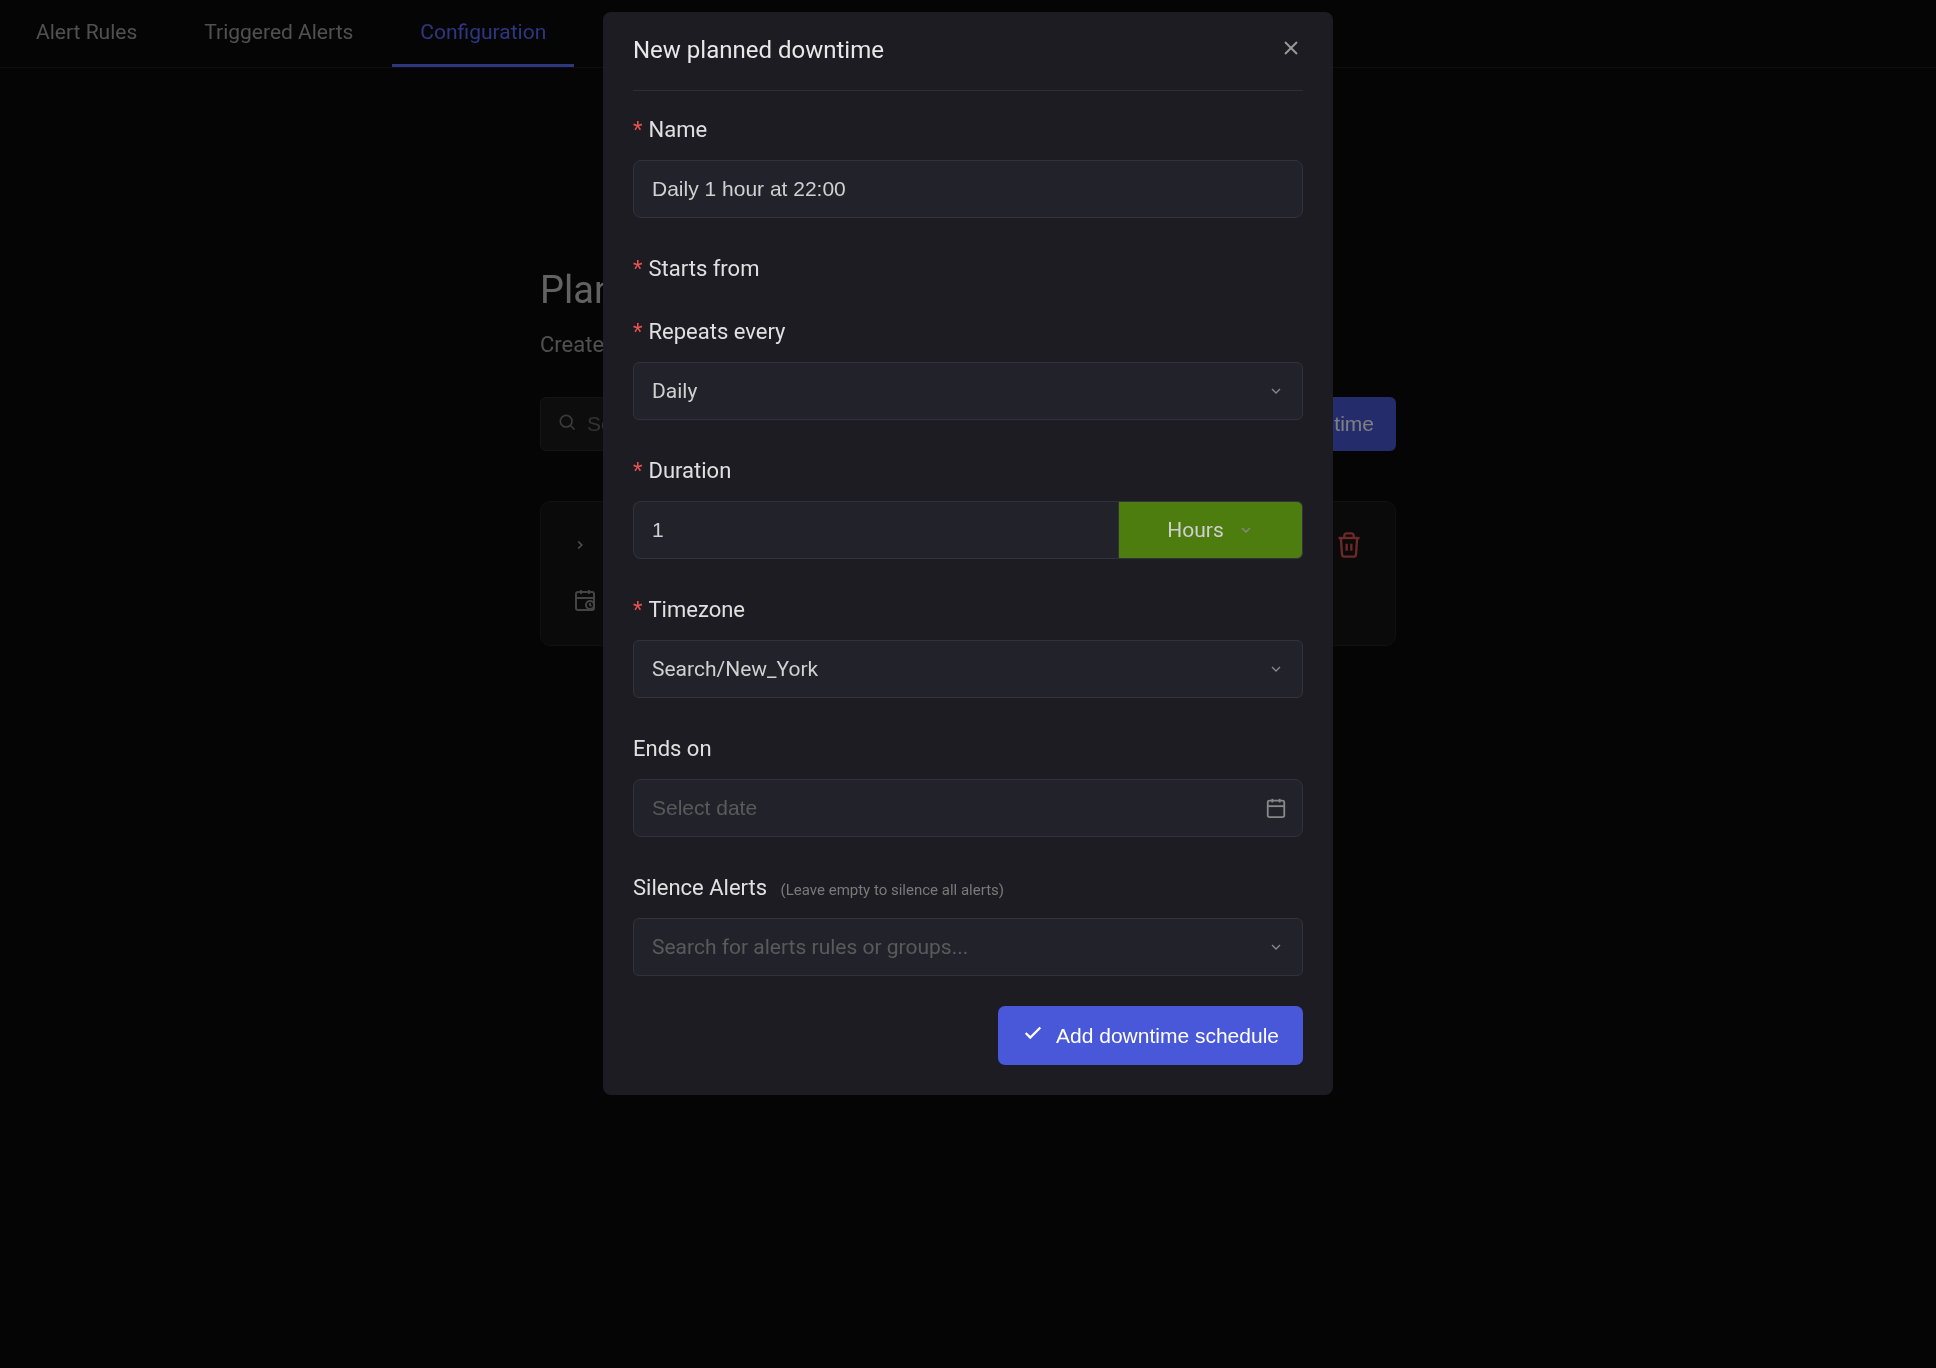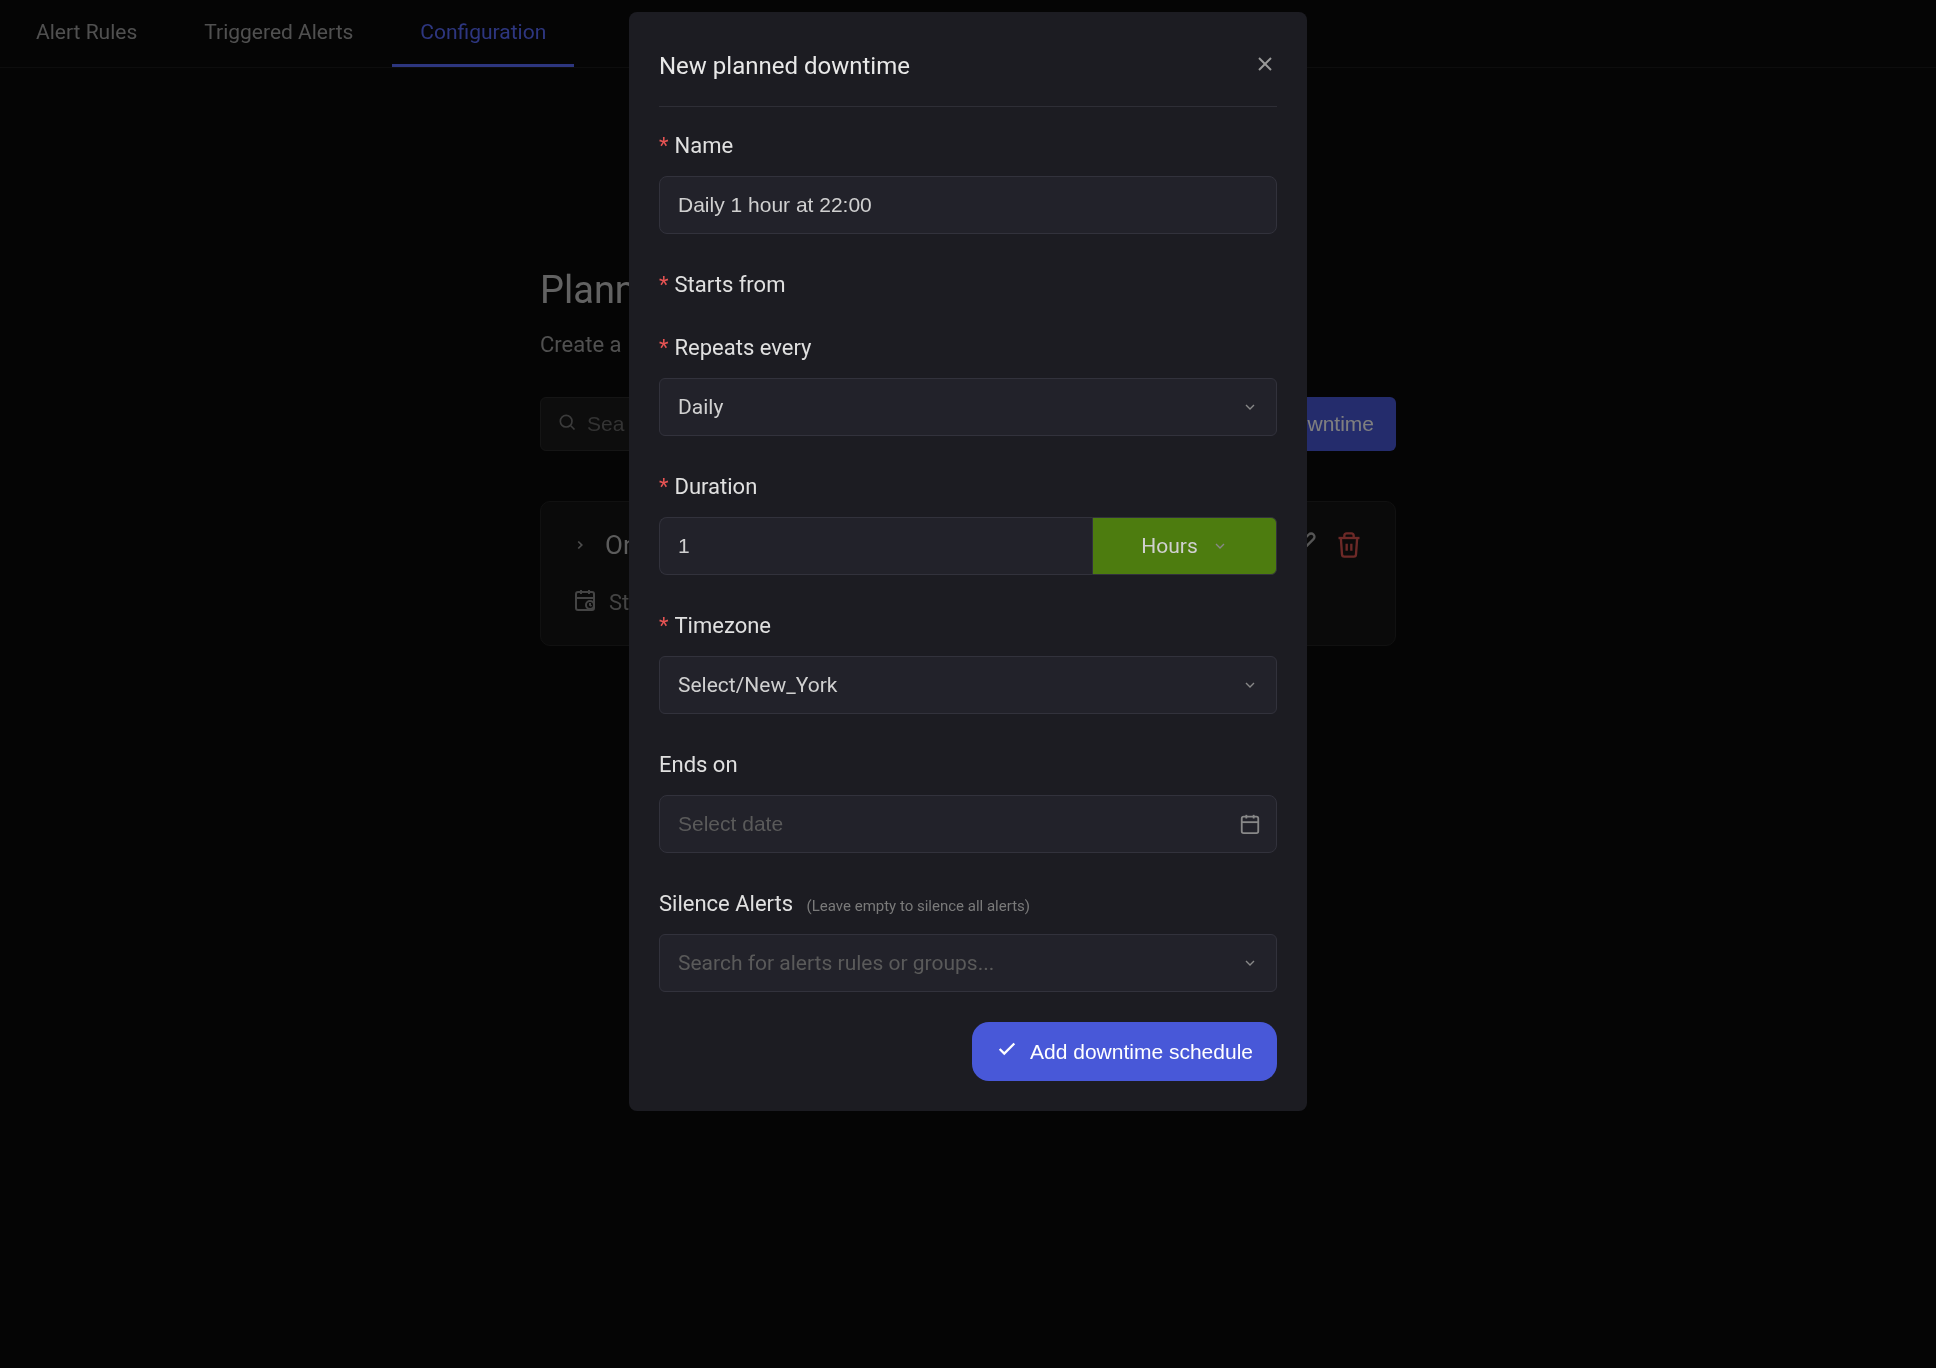--- a/index.html
+++ b/index.html
@@ -141,24 +141,24 @@
     .modal-overlay {
       position: absolute;
       inset: 0;
       background: rgba(0,0,0,0.5);
       display: flex;
       justify-content: center;
       align-items: flex-start;
       padding-top: 12px;
     }
     .modal {
-      width: 678px;
+      width: 730px;
       background: #1c1c22;
       border-radius: 8px;
-      padding: 40px 30px 30px;
+      padding: 24px 30px 30px;
     }
     .modal-header {
       display: flex;
       justify-content: space-between;
       align-items: center;
       padding-bottom: 26px;
       border-bottom: 1px solid #2e2e36;
       margin-bottom: 26px;
     }
     .modal-title {
@@ -266,21 +266,21 @@
     }
     .modal-footer {
       display: flex;
       justify-content: flex-end;
       margin-top: 30px;
     }
     .btn-submit {
       background: #4858d8;
       color: #fff;
       border: none;
-      border-radius: 17px;
+      border-radius: 7px;
       padding: 16px 24px;
       font-size: 21px;
       display: flex;
       align-items: center;
       gap: 12px;
       cursor: pointer;
     }
     .btn-submit svg {
       width: 22px;
       height: 22px;
@@ -399,21 +399,21 @@
           <svg class="select-caret" viewBox="0 0 24 24" fill="none" stroke-width="2">
               <polyline points="6 9 12 15 18 9"></polyline>
             </svg>
         </div>
       </div>
     </div>
 
     <div class="form-group">
       <label class="form-label"><span class="required">*</span><span>Timezone</span></label>
       <div class="form-select">
-        <span>Select/New_York</span>
+        <span>Search/New_York</span>
         <svg class="select-caret" viewBox="0 0 24 24" fill="none" stroke-width="2">
             <polyline points="6 9 12 15 18 9"></polyline>
           </svg>
       </div>
     </div>
 
     <div class="form-group">
       <label class="form-label">Ends on</label>
       <div class="input-with-icon">
         <input class="form-input" placeholder="Select date" style="">

